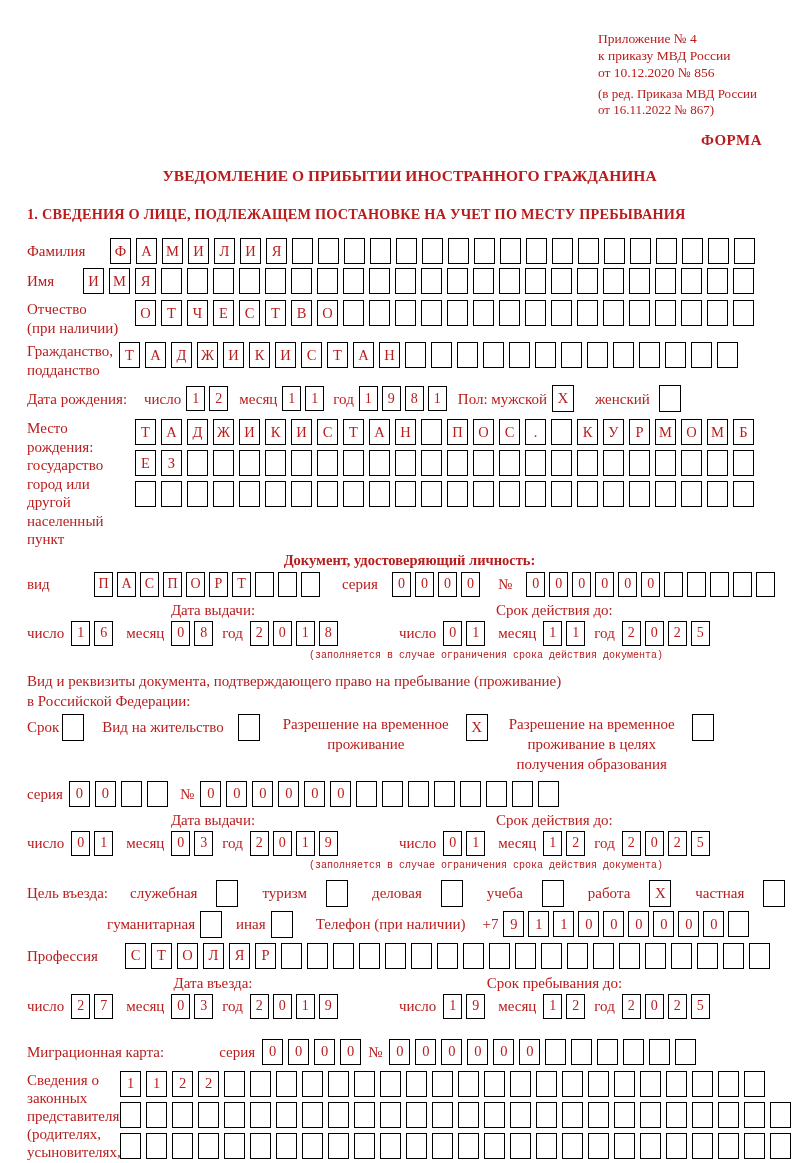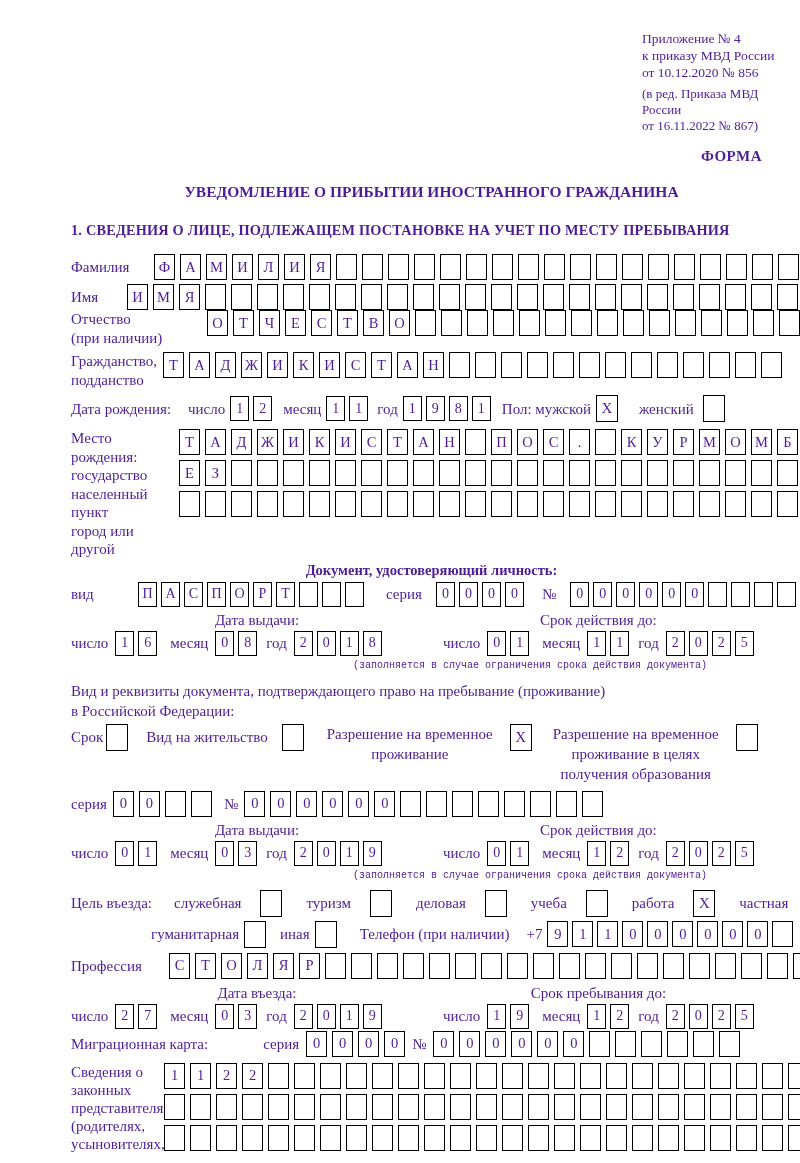--- a/index.html
+++ b/index.html
@@ -1,19 +1,19 @@
 <!DOCTYPE html>
 <html><head>
 <meta charset="utf-8">
 <style>
   html,body{margin:0;padding:0;background:#fff;}
   .page{
     width:800px;height:1163px;box-sizing:border-box;overflow:hidden;
-    background:#fff;color:#4c1d95;position:relative;
-    padding:30px 8px 0 71px;
+    background:#fff;color:#b91c1c;position:relative;
+    padding:30px 8px 0 27px;
     font-family:"Liberation Serif","DejaVu Serif",serif;
     font-size:15px;
   }
   .appendix{margin-left:571px;font-size:13.5px;line-height:17px;}
   .appendix .rev{margin-top:5px;font-size:13px;line-height:16px;}
   .forma{margin-top:14px;margin-right:30px;text-align:right;font-weight:bold;font-size:15px;letter-spacing:.5px;}
   .title{margin-top:16px;text-align:center;font-weight:bold;font-size:15.5px;line-height:22px;}
   .blankline{display:inline-block;width:56px;border-bottom:2.2px solid #333;height:13px;margin-left:10px;}
   .sec1{margin-top:19px;font-weight:bold;font-size:14.3px;letter-spacing:.2px;}
 
@@ -120,21 +120,21 @@
         <span class="cbox"></span>
         <span class="cbox"></span>
         <span class="cbox"></span>
         <span class="cbox"></span>
         <span class="cbox"></span>
         <span class="cbox"></span>
         <span class="cbox"></span>
       </div>
   </div>
 
-  <div class="row rowtop" style="margin-top:0;gap:28px;">
+  <div class="row rowtop" style="margin-top:6px;">
     <div class="lb lbm" style="width:108px;">
       <div>Отчество</div>
         <div>(при наличии)</div>
     </div>
     <div class="cells">
         <span class="cbox">О</span>
         <span class="cbox">Т</span>
         <span class="cbox">Ч</span>
         <span class="cbox">Е</span>
         <span class="cbox">С</span>
@@ -215,22 +215,22 @@
     <span class="lb" style="margin-left:6px;">Пол: мужской</span>
     <span class="chk">X</span>
     <span class="lb" style="margin-left:16px;">женский</span>
     <span class="chk" style="margin-left:4px;"></span>
   </div>
 
   <div class="row rowtop" style="margin-top:7px;">
     <div class="lb lbm" style="width:108px;">
       <div>Место рождения:</div>
         <div>государство</div>
-      <div>населенный пункт</div>
-        <div>город или другой</div>
+      <div>город или другой</div>
+        <div>населенный пункт</div>
     </div>
     <div class="stack">
       <div class="cells">
           <span class="cbox">Т</span>
           <span class="cbox">А</span>
           <span class="cbox">Д</span>
           <span class="cbox">Ж</span>
           <span class="cbox">И</span>
           <span class="cbox">К</span>
           <span class="cbox">И</span>
@@ -602,21 +602,21 @@
         <div class="cells sm">
             <span class="cbox">2</span>
             <span class="cbox">0</span>
             <span class="cbox">2</span>
             <span class="cbox">5</span>
           </div>
       </div>
     </div>
   </div>
 
-  <div class="row" style="margin-top:2px;gap:7px;">
+  <div class="row" style="margin-top:20px;gap:7px;">
     <span class="lb">Миграционная карта:</span>
     <span class="lb" style="margin-left:48px;">серия</span>
     <div class="cells">
         <span class="cbox">0</span>
         <span class="cbox">0</span>
         <span class="cbox">0</span>
         <span class="cbox">0</span>
       </div>
     <span class="lb">№</span>
     <div class="cells">

